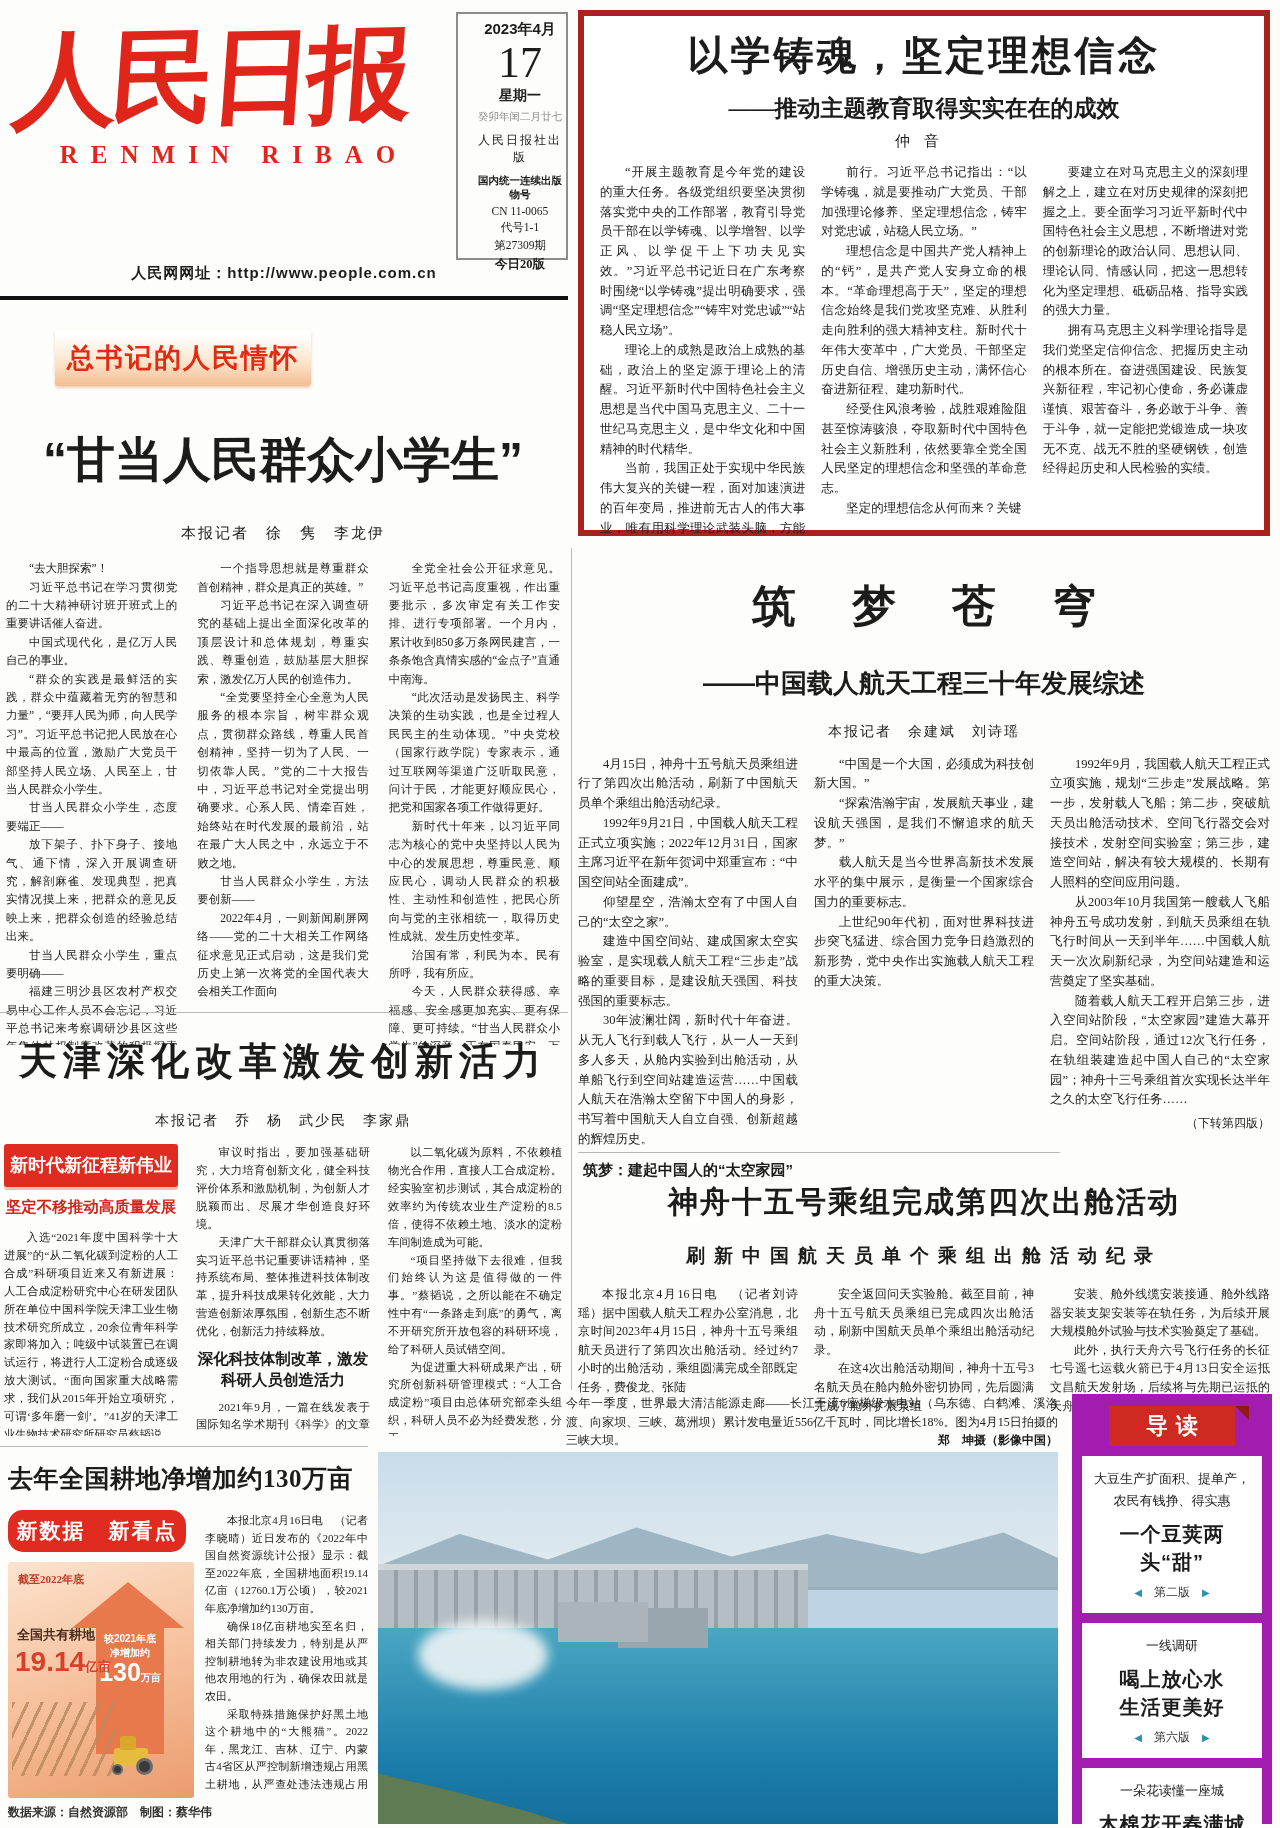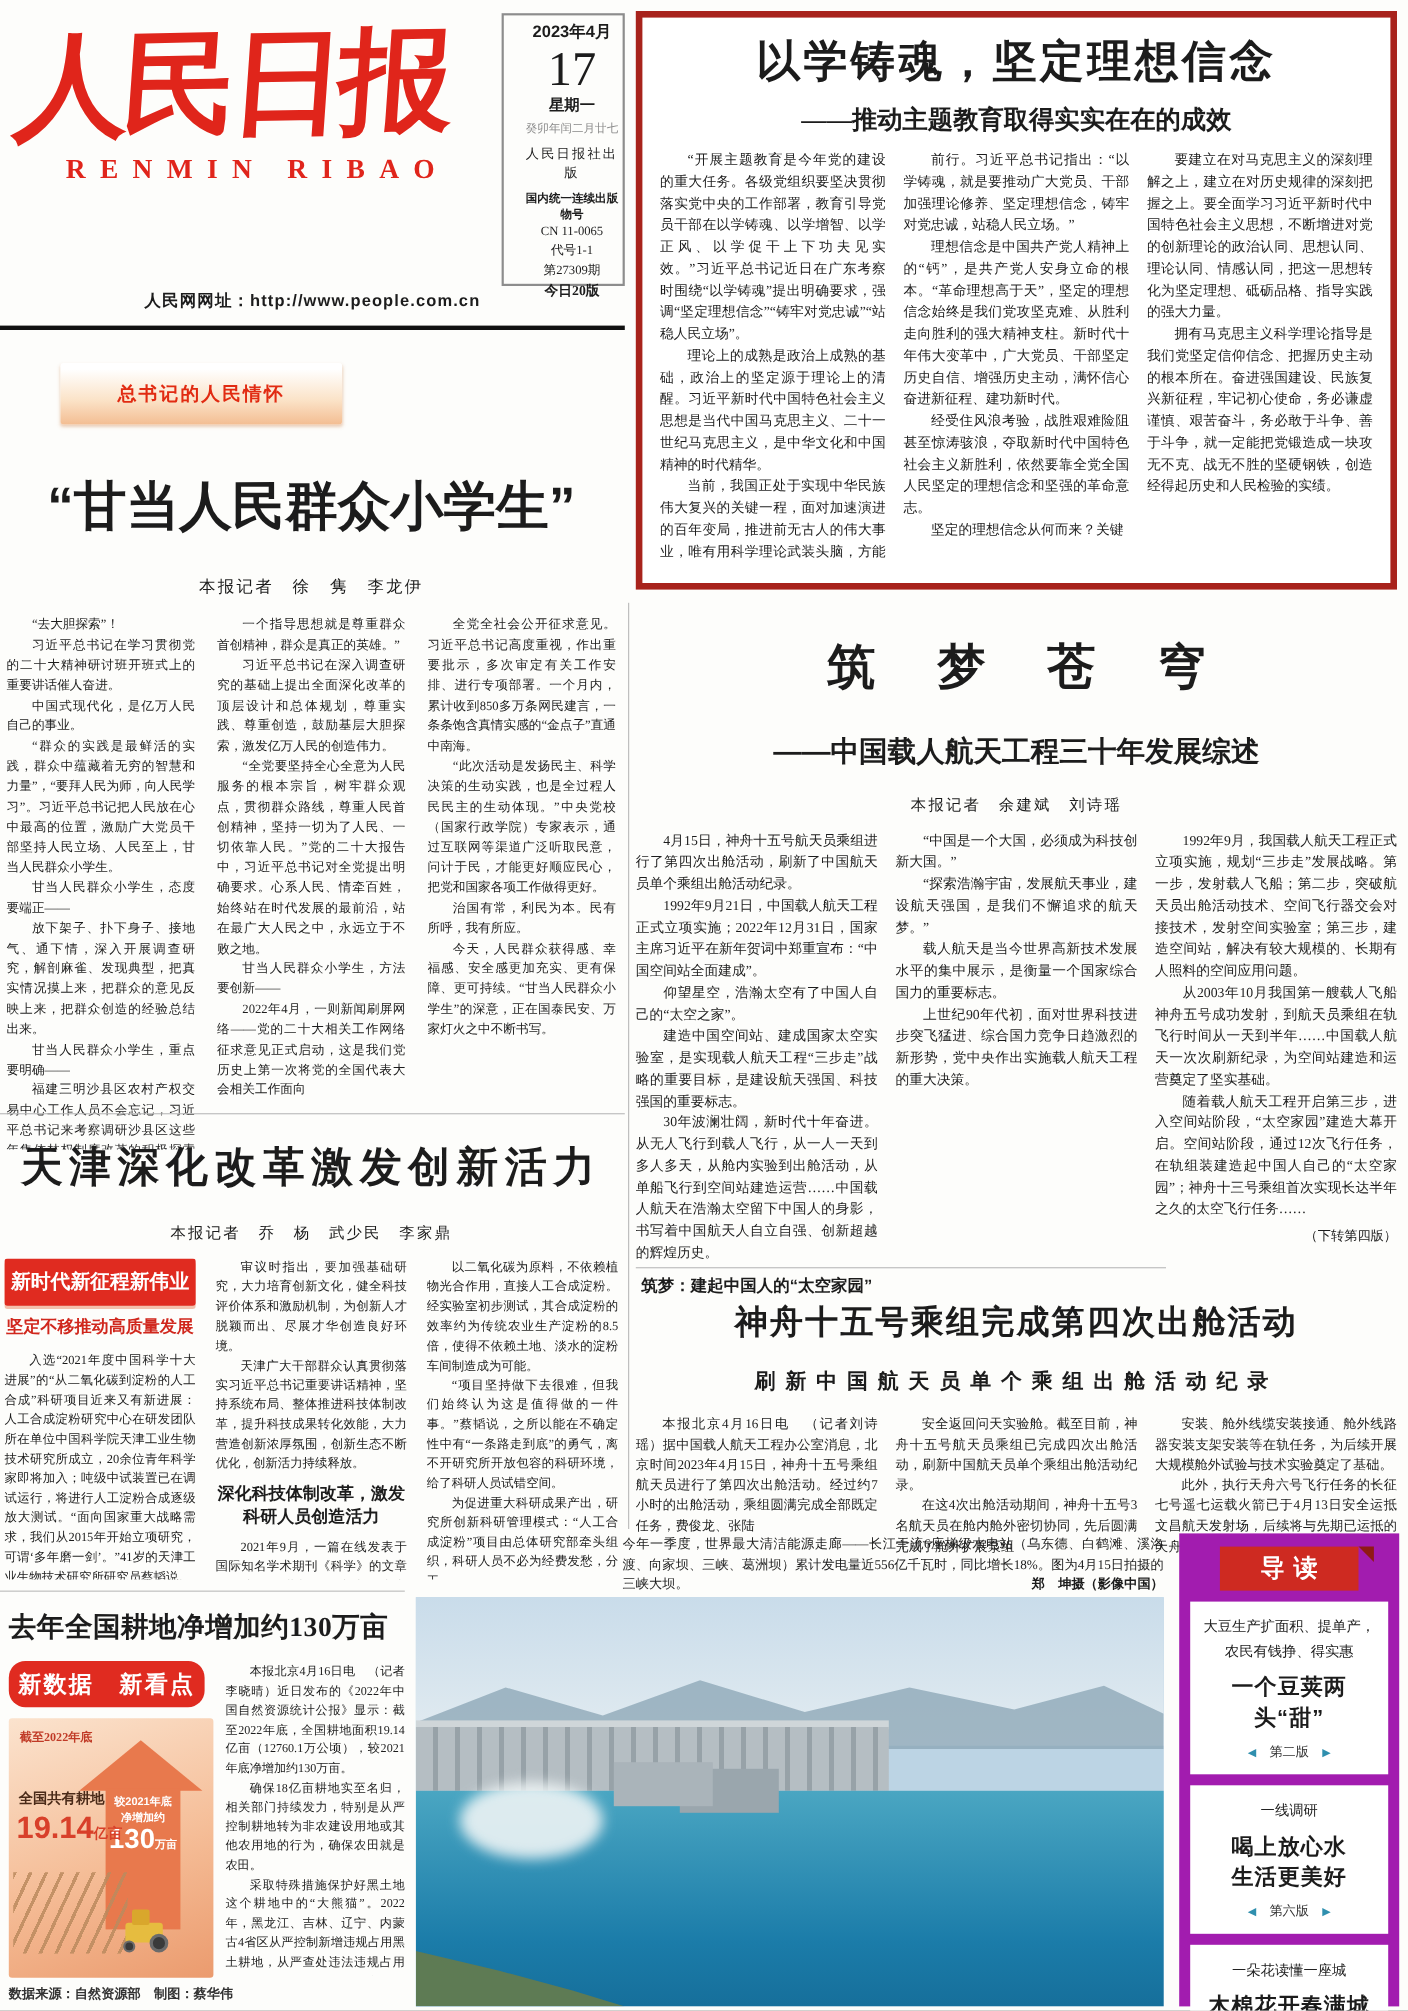--- a/index.html
+++ b/index.html
@@ -34,21 +34,21 @@
   .subhead{font-family:"Liberation Sans",sans-serif;font-weight:bold;text-align:center;margin:8px 0;}
   
   .leadbox{border:6px solid #a8231c;box-sizing:border-box;padding:8px 16px;background:#fff;}
   .lead-h1{font-size:40px;font-weight:800;letter-spacing:3px;margin:4px 0 0;}
   .lead-h2{font-size:23px;font-weight:bold;margin:10px 0 0;}
   .lead-author{font-size:15px;letter-spacing:14px;margin-top:8px;}
   .leadbox .col{font-size:12.5px;line-height:1.58;}
   .leadbox .cols{gap:16px;margin-top:12px;height:374px;}
   
   .zsj{background:linear-gradient(#ffffff 10%,#fbe3c8 60%,#f3bd92);color:#e12b12;
-       font-weight:bold;font-size:17px;letter-spacing:2px;display:flex;align-items:center;
+       font-weight:bold;font-size:27px;letter-spacing:2px;display:flex;align-items:center;
        justify-content:center;border-radius:3px;box-shadow:0 2px 3px rgba(200,120,60,.35);}
   
   .gd-h1{font-size:48px;font-weight:800;letter-spacing:0;}
   .gd .cols{gap:20px;margin-top:16px;height:486px;padding:0 6px;}
   .gd .col{font-size:11.5px;line-height:1.6;}
   .gd .byline{font-size:15px;margin-top:12px;}
   
   .zm-h1{font-size:44px;font-weight:900;letter-spacing:56px;text-indent:56px;}
   .zm-h2{font-size:26px;font-weight:bold;margin-top:12px;}
   .zm .byline{font-size:14px;margin-top:10px;}
@@ -145,20 +145,21 @@
     <div class="db-issnl sans">国内统一连续出版物号</div>
     <div class="db-sm">CN 11-0065</div>
     <div class="db-sm">代号1-1</div>
     <div class="db-sm">第27309期</div>
     <div class="db-pg">今日20版</div>
   </div>
 
   <div class="abs leadbox" style="left:578px;top:10px;width:692px;height:526px;">
     <h1 class="lead-h1 sans ctr">以学铸魂，坚定理想信念</h1>
     <h2 class="lead-h2 ctr">——推动主题教育取得实实在在的成效</h2>
+    <div class="lead-author ctr">仲音</div>
     <div class="cols">
       <div class="col">
           <p>“开展主题教育是今年党的建设的重大任务。各级党组织要坚决贯彻落实党中央的工作部署，教育引导党员干部在以学铸魂、以学增智、以学正风、以学促干上下功夫见实效。”习近平总书记近日在广东考察时围绕“以学铸魂”提出明确要求，强调“坚定理想信念”“铸牢对党忠诚”“站稳人民立场”。</p>
           <p>理论上的成熟是政治上成熟的基础，政治上的坚定源于理论上的清醒。习近平新时代中国特色社会主义思想是当代中国马克思主义、二十一世纪马克思主义，是中华文化和中国精神的时代精华。</p>
           <p>当前，我国正处于实现中华民族伟大复兴的关键一程，面对加速演进的百年变局，推进前无古人的伟大事业，唯有用科学理论武装头脑，方能坚定信仰信念、把握历史主动；唯有凝聚在真理的旗帜下，才能不惧惊涛骇浪、坚定勇毅</p>
         </div>
       <div class="col">
           <p>前行。习近平总书记指出：“以学铸魂，就是要推动广大党员、干部加强理论修养、坚定理想信念，铸牢对党忠诚，站稳人民立场。”</p>
           <p>理想信念是中国共产党人精神上的“钙”，是共产党人安身立命的根本。“革命理想高于天”，坚定的理想信念始终是我们党攻坚克难、从胜利走向胜利的强大精神支柱。新时代十年伟大变革中，广大党员、干部坚定历史自信、增强历史主动，满怀信心奋进新征程、建功新时代。</p>
           <p>经受住风浪考验，战胜艰难险阻甚至惊涛骇浪，夺取新时代中国特色社会主义新胜利，依然要靠全党全国人民坚定的理想信念和坚强的革命意志。</p>
@@ -190,20 +191,21 @@
       <div class="col">
           <p>一个指导思想就是尊重群众首创精神，群众是真正的英雄。”</p>
           <p>习近平总书记在深入调查研究的基础上提出全面深化改革的顶层设计和总体规划，尊重实践、尊重创造，鼓励基层大胆探索，激发亿万人民的创造伟力。</p>
           <p>“全党要坚持全心全意为人民服务的根本宗旨，树牢群众观点，贯彻群众路线，尊重人民首创精神，坚持一切为了人民、一切依靠人民。”党的二十大报告中，习近平总书记对全党提出明确要求。心系人民、情牵百姓，始终站在时代发展的最前沿，站在最广大人民之中，永远立于不败之地。</p>
           <p>甘当人民群众小学生，方法要创新——</p>
           <p>2022年4月，一则新闻刷屏网络——党的二十大相关工作网络征求意见正式启动，这是我们党历史上第一次将党的全国代表大会相关工作面向</p>
         </div>
       <div class="col">
           <p>全党全社会公开征求意见。习近平总书记高度重视，作出重要批示，多次审定有关工作安排、进行专项部署。一个月内，累计收到850多万条网民建言，一条条饱含真情实感的“金点子”直通中南海。</p>
           <p>“此次活动是发扬民主、科学决策的生动实践，也是全过程人民民主的生动体现。”中央党校（国家行政学院）专家表示，通过互联网等渠道广泛听取民意，问计于民，才能更好顺应民心，把党和国家各项工作做得更好。</p>
+          <p>新时代十年来，以习近平同志为核心的党中央坚持以人民为中心的发展思想，尊重民意、顺应民心，调动人民群众的积极性、主动性和创造性，把民心所向与党的主张相统一，取得历史性成就、发生历史性变革。</p>
           <p>治国有常，利民为本。民有所呼，我有所应。</p>
           <p>今天，人民群众获得感、幸福感、安全感更加充实、更有保障、更可持续。“甘当人民群众小学生”的深意，正在国泰民安、万家灯火之中不断书写。</p>
         </div>
     </div>
   </div>
 
   <div class="abs thin" style="left:571px;top:548px;width:1px;height:842px;"></div>
 
   <div class="abs thin" style="left:0;top:1012px;width:568px;height:1px;"></div>
 

